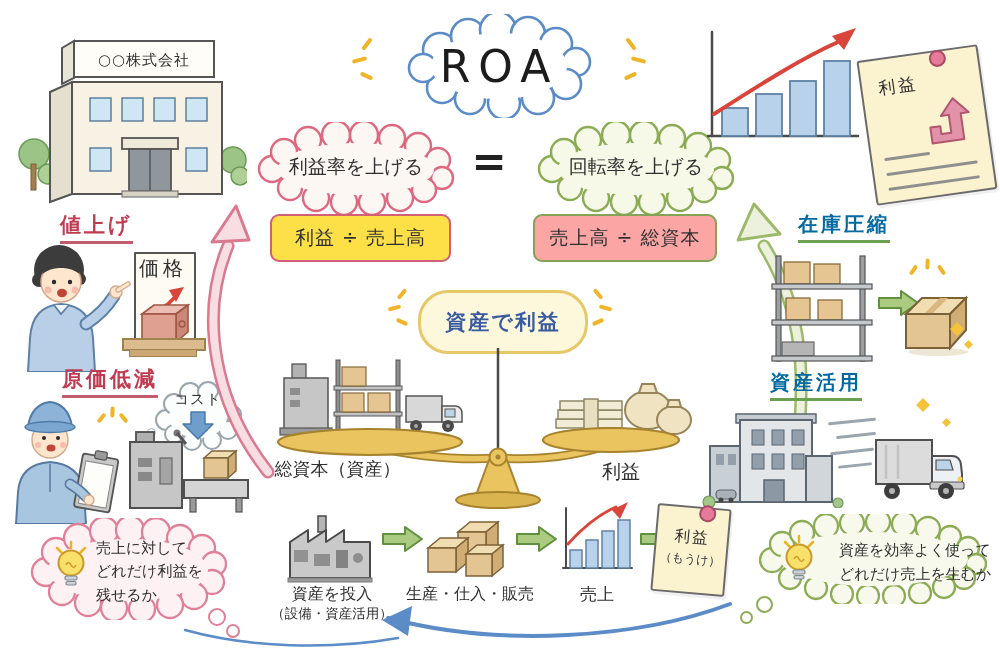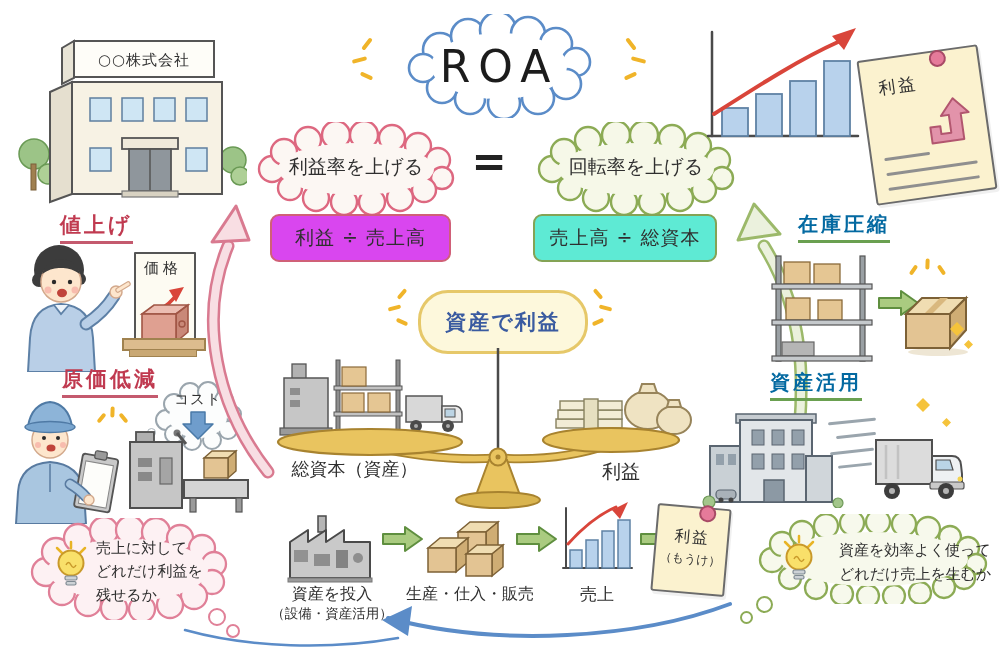--- a/index.html
+++ b/index.html
@@ -6,22 +6,22 @@
   #canvas{position:relative;width:1000px;height:666px;background:#ffffff;overflow:hidden;
           font-family:"DejaVu Sans",sans-serif;color:#2f2f2f;}
   .abs{position:absolute;}
   .t{position:absolute;color:#2f2f2f;line-height:1.25;}
   .ctr{display:flex;align-items:center;justify-content:center;text-align:center;}
   .red-title{color:#c03a50;font-weight:bold;font-size:21px;letter-spacing:3px;
              border-bottom:3px solid #c45a6e;padding-bottom:3px;}
   .grn-title{color:#0369a1;font-weight:bold;font-size:20px;letter-spacing:3px;
              border-bottom:3px solid #6aa050;padding-bottom:3px;}
   .fbox{position:absolute;border-radius:9px;font-size:19px;letter-spacing:1px;}
-  .fbox.pink{border:2.5px solid #d06078;background:#d946ef;}
-  .fbox.green{border:2.5px solid #84a355;background:#5eead4;}
+  .fbox.pink{border:2.5px solid #d06078;background:#fde047;}
+  .fbox.green{border:2.5px solid #84a355;background:#fca5a5;}
   .dash{position:absolute;background:#f0b429;height:4px;border-radius:2px;}
   .spk{position:absolute;background:#f5c33b;clip-path:polygon(50% 0,100% 50%,50% 100%,0 50%);}
   .tailc{position:absolute;border-radius:50%;background:#fff;}
   .mline{position:absolute;background:#9aa5ad;height:3px;border-radius:2px;}
   .note{position:absolute;background:#fbf2cf;border:2px solid #6b6b6b;border-radius:3px;
         box-shadow:2px 3px 0 rgba(0,0,0,0.06);}
   .pin{position:absolute;width:13px;height:13px;border-radius:50%;
        background:#e57a9a;border:2px solid #a84a66;}
   .pline{position:absolute;height:3px;background:#8f8f8f;border-radius:2px;}
   .cloudtext{position:absolute;display:flex;align-items:center;justify-content:center;
@@ -147,21 +147,21 @@
     <path d="M16,130 L18,96 Q20,64 49,62 Q79,64 81,96 L83,130 Z" fill="#b9cfe7" stroke="#5d80a6" stroke-width="2"></path>
     <path d="M42,63 L49,72 L57,63" fill="#eef4fa" stroke="#5d80a6" stroke-width="1.8"></path>
     <path d="M74,82 Q92,70 102,54" stroke="#5d80a6" stroke-width="13" fill="none" stroke-linecap="round"></path>
     <path d="M74,82 Q92,70 102,54" stroke="#b9cfe7" stroke-width="9" fill="none" stroke-linecap="round"></path>
     <circle cx="104" cy="50" r="6" fill="#fde6cd" stroke="#d3a98c" stroke-width="1.5"></circle>
     <line x1="106" y1="48" x2="116" y2="42" stroke="#d3a98c" stroke-width="5.5" stroke-linecap="round"></line>
     <line x1="106" y1="48" x2="116" y2="42" stroke="#fde6cd" stroke-width="3.2" stroke-linecap="round"></line>
   </svg>
 
   <div class="note" style="left:134px;top:252px;width:58px;height:88px;background:#fdfbf2;border-color:#555;border-radius:1px;box-shadow:none;"></div>
-  <div class="t ctr" style="left:134px;top:258px;width:58px;height:20px;font-size:15px;letter-spacing:4px;">価格</div>
+  <div class="t ctr" style="left:134px;top:258px;width:58px;height:20px;font-size:20px;letter-spacing:4px;">価格</div>
   <svg class="abs" style="left:142px;top:284px;" width="44" height="38" viewBox="0 0 44 38">
     <path d="M4,32 Q20,28 34,12" stroke="#d9453a" stroke-width="3.5" fill="none" stroke-linecap="round"></path>
     <polygon points="27,6 42,3 34,18" fill="#d9453a"></polygon>
   </svg>
   <svg class="abs" style="left:136px;top:298px;" width="56" height="50" viewBox="0 0 56 50">
     <polygon points="6,16 18,7 52,7 40,16" fill="#ecbdb2" stroke="#a05545" stroke-width="1.6"></polygon>
     <polygon points="40,16 52,7 52,34 40,44" fill="#c98878" stroke="#a05545" stroke-width="1.6"></polygon>
     <rect x="6" y="16" width="34" height="28" fill="#dfa091" stroke="#a05545" stroke-width="1.6"></rect>
     <circle cx="46" cy="26" r="3" fill="none" stroke="#a05545" stroke-width="1.4"></circle>
   </svg>
@@ -314,21 +314,21 @@
     <polygon points="369,63 387,63 384,54 372,54" fill="#efe3c2" stroke="#97845a" stroke-width="2"></polygon>
     <line x1="369" y1="63" x2="387" y2="63" stroke="#97845a" stroke-width="2"></line>
     <ellipse cx="404" cy="90" rx="17" ry="14" fill="#efe3c2" stroke="#97845a" stroke-width="2"></ellipse>
     <polygon points="397,77 411,77 409,70 399,70" fill="#efe3c2" stroke="#97845a" stroke-width="2"></polygon>
     <rect x="286" y="89" width="66" height="9" fill="#f2ecd6" stroke="#87805e" stroke-width="1.4"></rect>
     <rect x="288" y="80" width="64" height="9" fill="#f2ecd6" stroke="#87805e" stroke-width="1.4"></rect>
     <rect x="290" y="71" width="62" height="9" fill="#f2ecd6" stroke="#87805e" stroke-width="1.4"></rect>
     <rect x="314" y="69" width="14" height="30" fill="#e6dfc0" stroke="#87805e" stroke-width="1.4"></rect>
     <ellipse cx="341" cy="110" rx="68" ry="12" fill="#e9c45f" stroke="#a8832f" stroke-width="2.2"></ellipse>
   </svg>
-  <div class="t" style="left:287px;top:458px;width:135px;font-size:18px;text-align:center;">総資本（資産）</div>
+  <div class="t" style="left:270px;top:458px;width:135px;font-size:18px;text-align:center;">総資本（資産）</div>
   <div class="t" style="left:586px;top:460px;width:70px;font-size:19px;text-align:center;">利益</div>
 
   <svg class="abs" style="left:186px;top:196px;" width="100" height="288" viewBox="0 0 100 288">
     <path d="M82,276 C30,210 12,122 42,50" stroke="#d97a90" stroke-width="13" fill="none" stroke-linecap="round"></path>
     <path d="M82,276 C30,210 12,122 42,50" stroke="#f8dee3" stroke-width="8" fill="none" stroke-linecap="round"></path>
     <polygon points="26,46 50,10 63,44" fill="#f8dee3" stroke="#d97a90" stroke-width="3" stroke-linejoin="round"></polygon>
   </svg>
   <svg class="abs" style="left:700px;top:196px;" width="112" height="288" viewBox="0 0 112 288">
     <path d="M95,270 C108,180 102,112 64,50" stroke="#9cb96a" stroke-width="13" fill="none" stroke-linecap="round"></path>
     <path d="M95,270 C108,180 102,112 64,50" stroke="#ebf1dd" stroke-width="8" fill="none" stroke-linecap="round"></path>

